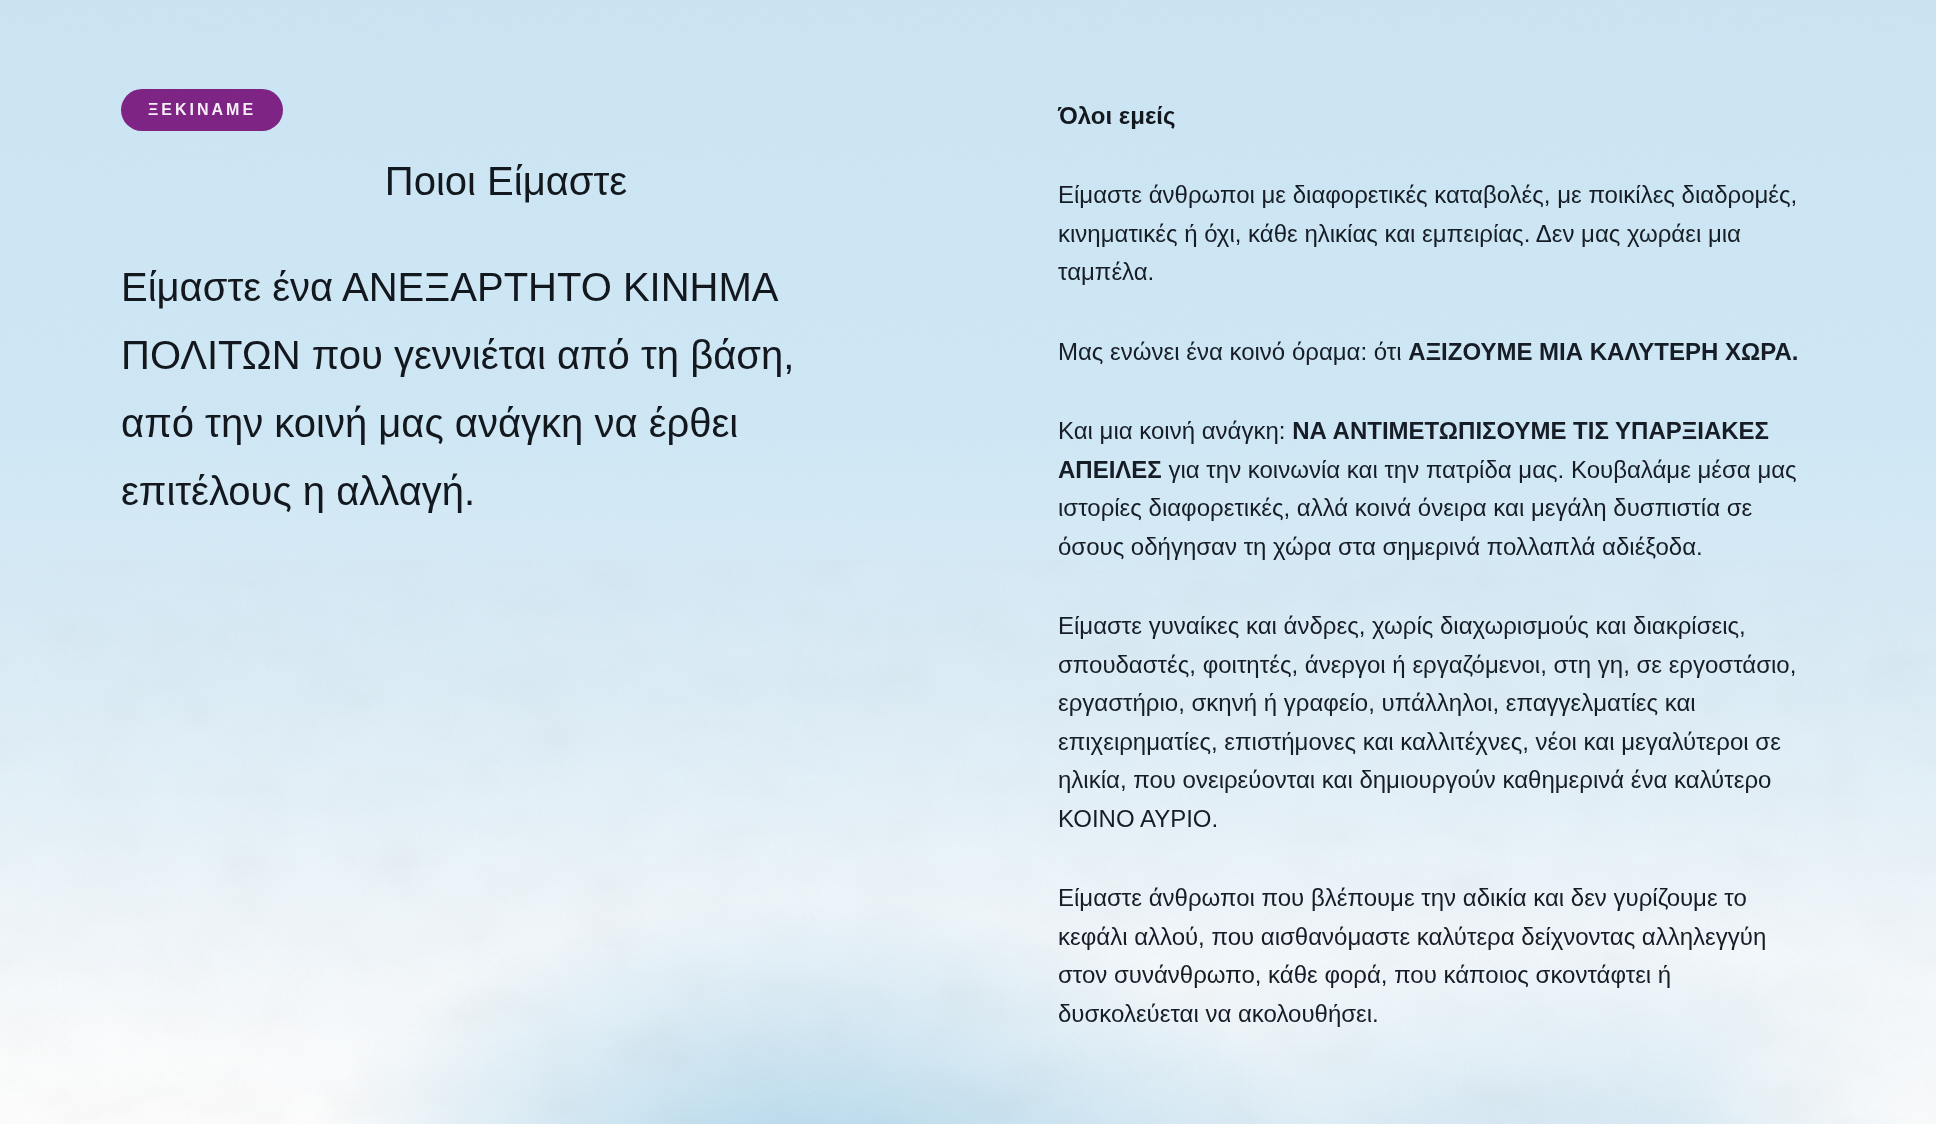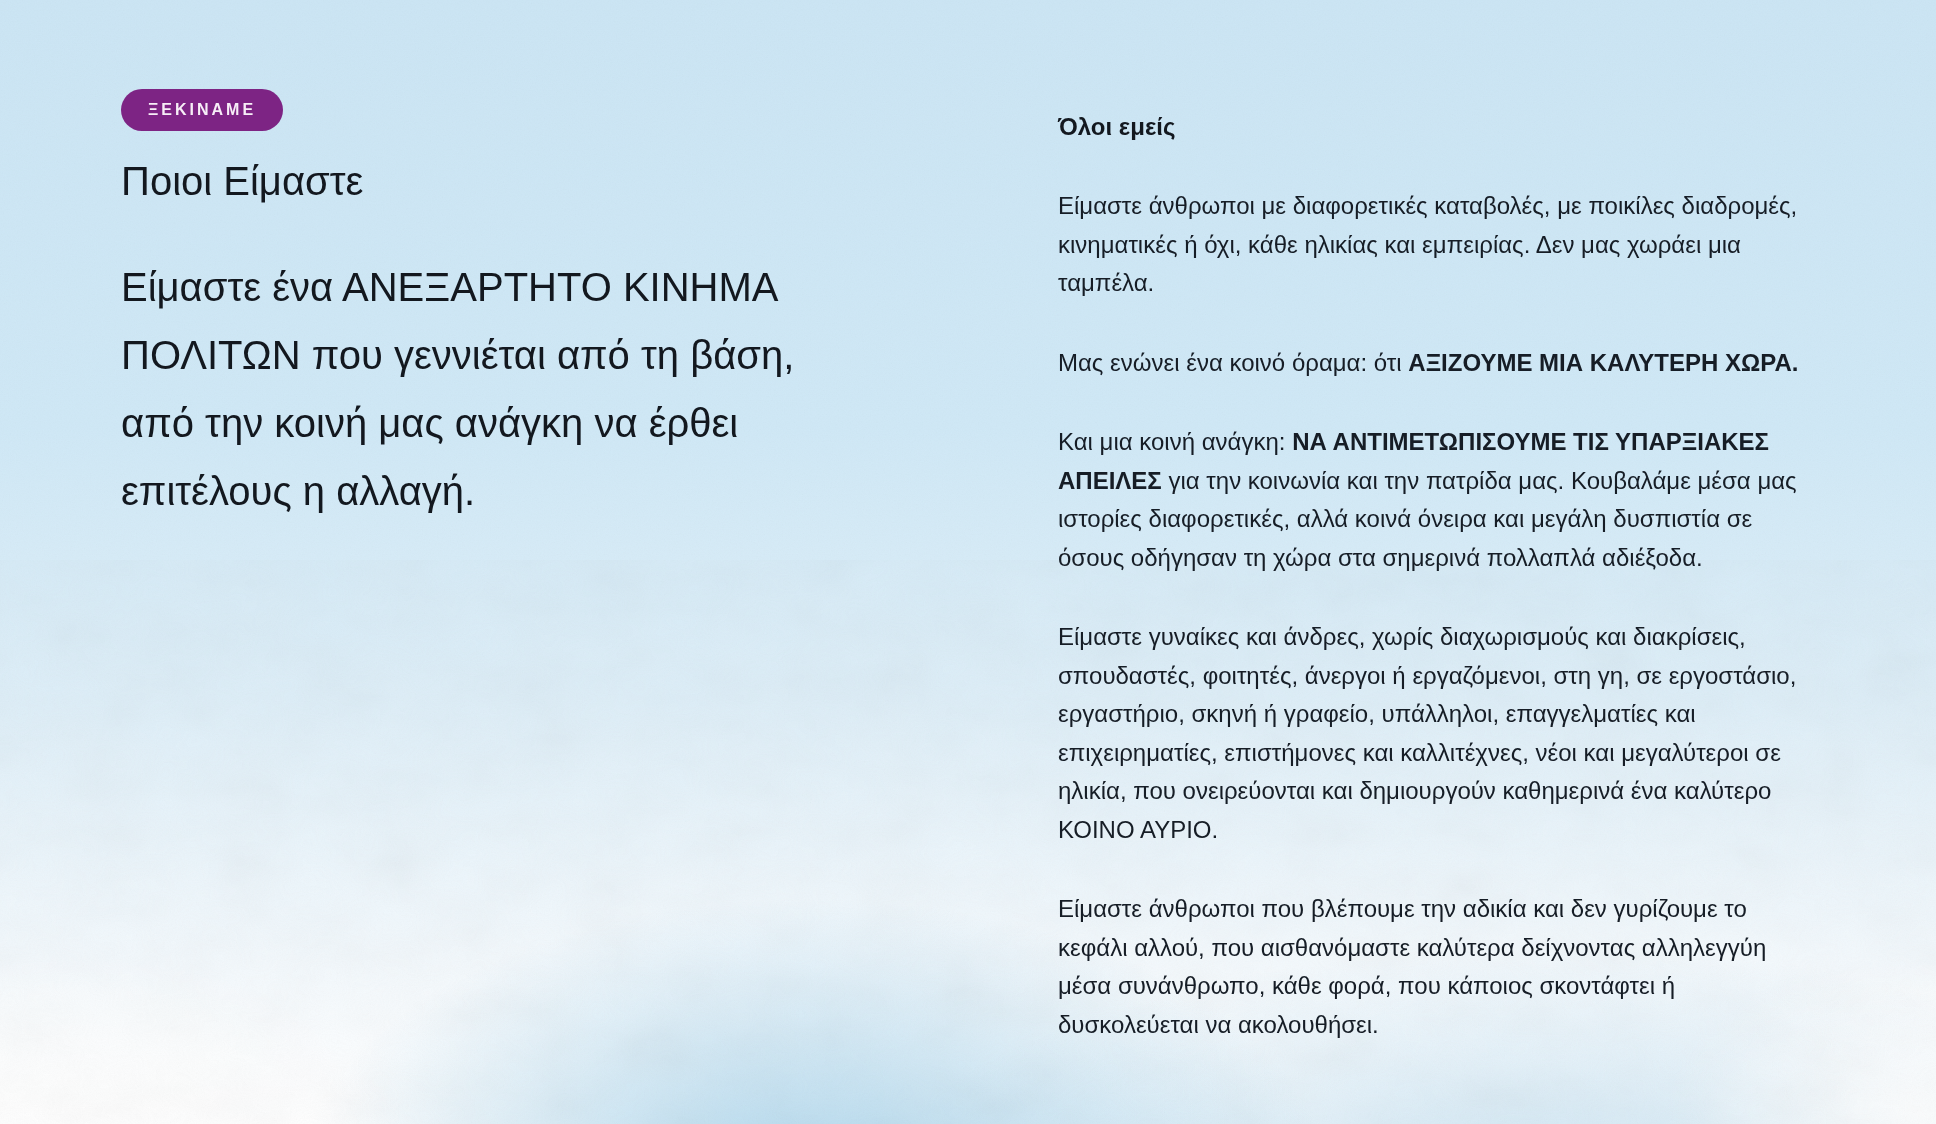--- a/index.html
+++ b/index.html
@@ -53,35 +53,36 @@
     letter-spacing: 3px;
     line-height: 1;
     font-family: "Liberation Sans", "DejaVu Sans", sans-serif;
   }
   h1.page-title {
     margin: 26px 0 0 0;
     font-size: 40px;
     line-height: 48px;
     font-weight: 400;
     color: #13181f;
+    text-align: center;
   }
   .lede {
     margin: 48px 0 0 0;
     font-size: 40px;
     line-height: 68px;
     font-weight: 400;
     color: #13181f;
     width: 755px;
   }
 
   
   .right-col {
     position: absolute;
     left: 1058px;
-    top: 107px;
+    top: 96px;
     width: 755px;
     font-size: 24px;
     line-height: 38.5px;
   }
   .right-heading {
     margin: 0;
     font-size: 24px;
     line-height: 39px;
     font-weight: 700;
     color: #13181f;
@@ -122,17 +123,17 @@
     <p class="lede">Είμαστε ένα ΑΝΕΞΑΡΤΗΤΟ ΚΙΝΗΜΑ ΠΟΛΙΤΩΝ που γεννιέται από τη βάση, από την κοινή μας ανάγκη να έρθει επιτέλους η αλλαγή.</p>
   </section>
 
   <section class="right-col">
     <h3 class="right-heading">Όλοι εμείς</h3>
     <div>
         <p><span>Είμαστε άνθρωποι με διαφορετικές καταβολές, με ποικίλες διαδρομές, κινηματικές ή όχι, κάθε ηλικίας και εμπειρίας. Δεν μας χωράει μια ταμπέλα.</span></p>
         <p><span>Μας ενώνει ένα κοινό όραμα: ότι </span><strong>ΑΞΙΖΟΥΜΕ ΜΙΑ ΚΑΛΥΤΕΡΗ ΧΩΡΑ.</strong></p>
         <p><span>Και μια κοινή ανάγκη: </span><strong>ΝΑ ΑΝΤΙΜΕΤΩΠΙΣΟΥΜΕ ΤΙΣ ΥΠΑΡΞΙΑΚΕΣ ΑΠΕΙΛΕΣ</strong><span> για την κοινωνία και την πατρίδα μας. Κουβαλάμε μέσα μας ιστορίες διαφορετικές, αλλά κοινά όνειρα και μεγάλη δυσπιστία σε όσους οδήγησαν τη χώρα στα σημερινά πολλαπλά αδιέξοδα.</span></p>
         <p><span>Είμαστε γυναίκες και άνδρες, χωρίς διαχωρισμούς και διακρίσεις, σπουδαστές, φοιτητές, άνεργοι ή εργαζόμενοι, στη γη, σε εργοστάσιο, εργαστήριο, σκηνή ή γραφείο, υπάλληλοι, επαγγελματίες και επιχειρηματίες, επιστήμονες και καλλιτέχνες, νέοι και μεγαλύτεροι σε ηλικία, που ονειρεύονται και δημιουργούν καθημερινά ένα καλύτερο ΚΟΙΝΟ ΑΥΡΙΟ.</span></p>
-        <p><span>Είμαστε άνθρωποι που βλέπουμε την αδικία και δεν γυρίζουμε το κεφάλι αλλού, που αισθανόμαστε καλύτερα δείχνοντας αλληλεγγύη μέσα συνάνθρωπο, κάθε φορά, που κάποιος σκοντάφτει ή δυσκολεύεται να ακολουθήσει.</span></p>
+        <p><span>Είμαστε άνθρωποι που βλέπουμε την αδικία και δεν γυρίζουμε το κεφάλι αλλού, που αισθανόμαστε καλύτερα δείχνοντας αλληλεγγύη στον συνάνθρωπο, κάθε φορά, που κάποιος σκοντάφτει ή δυσκολεύεται να ακολουθήσει.</span></p>
       </div>
   </section>
 
 </div>
 
 </body></html>

